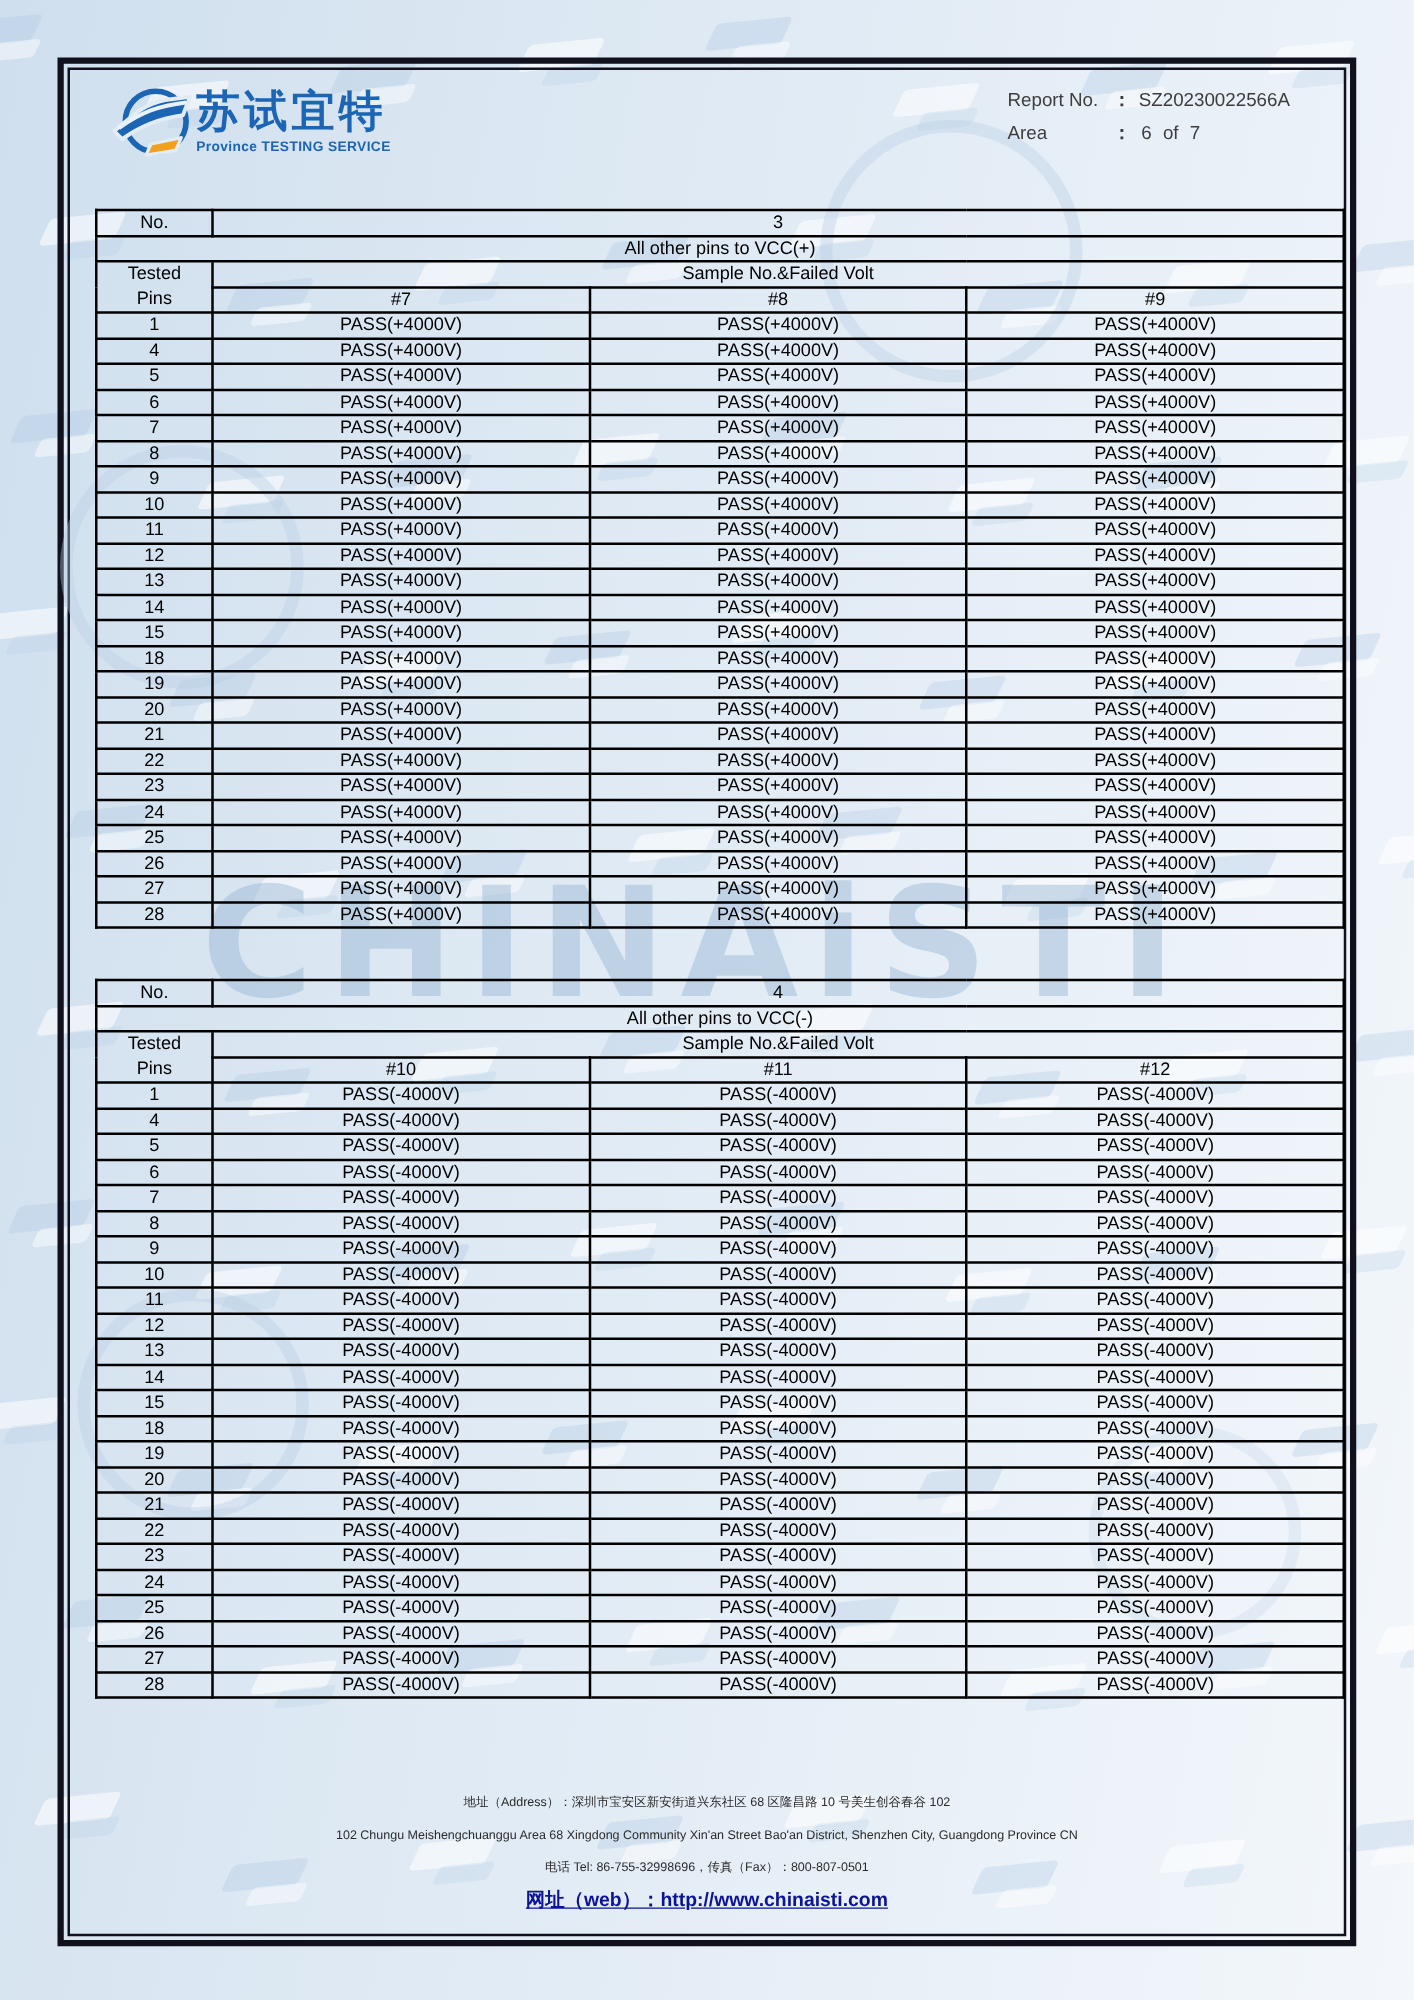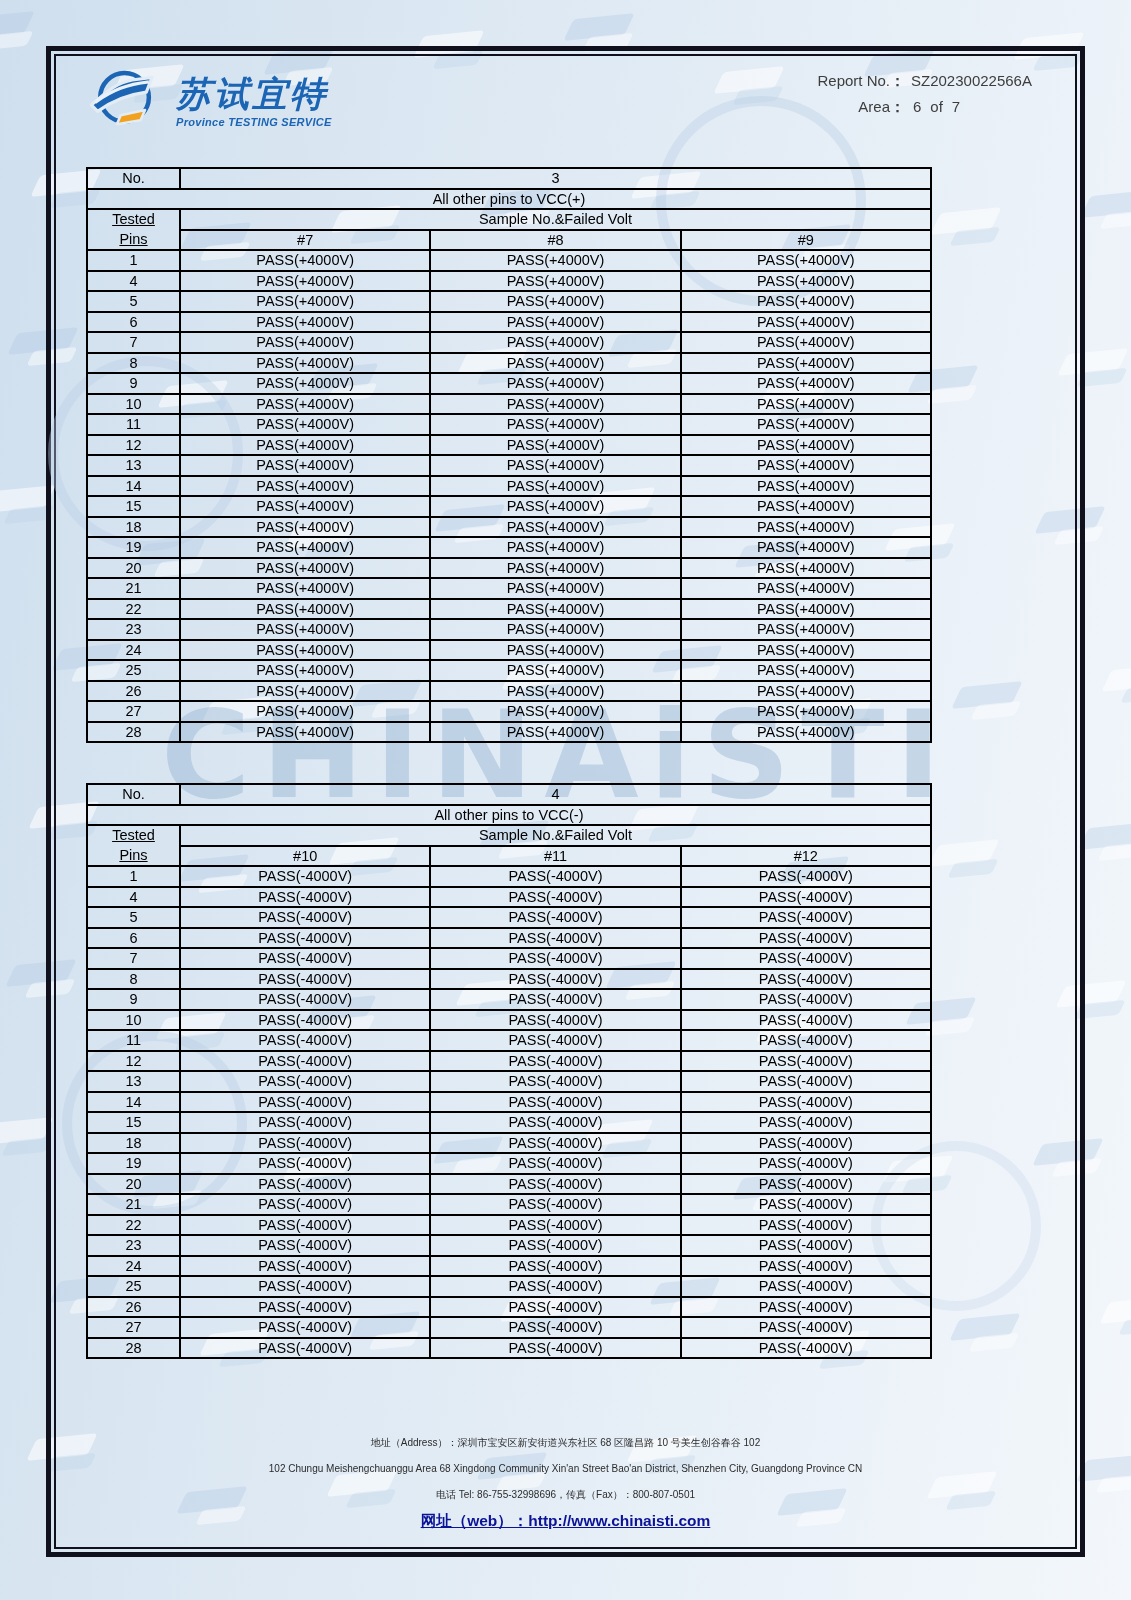--- a/index.html
+++ b/index.html
@@ -25,45 +25,45 @@
     font-family:"DejaVu Sans",sans-serif;font-weight:bold;
     font-size:122px;letter-spacing:11px;white-space:nowrap;
     color:#93b2d2;opacity:.42;
   }
   .wm-circle{position:absolute;border-radius:50%;z-index:0;border:10px solid #b7cee4;opacity:.38;}
   .wm-c1{left:600px;top:40px;width:190px;height:190px;}
   .wm-c2{left:-8px;top:300px;width:175px;height:175px;}
   .wm-c3{left:6px;top:975px;width:165px;height:165px;}
   .wm-c4{left:815px;top:1085px;width:150px;height:150px;opacity:.24;}
   
-  .logo{position:absolute;left:34px;top:8px;display:flex;align-items:flex-end;gap:22px;z-index:1;font-style:italic;}
+  .logo{position:absolute;left:34px;top:8px;display:flex;align-items:center;gap:3px;z-index:1;}
   .logo-txt{display:flex;flex-direction:column;}
   .logo-cn{font-family:"DejaVu Sans",sans-serif;font-size:35px;font-weight:bold;color:#1b65b4;letter-spacing:3px;line-height:42px;}
   .logo-en{font-size:11px;font-weight:bold;color:#1b65b4;letter-spacing:.3px;margin-top:1px;}
   .dept{position:absolute;left:256px;top:30px;z-index:1;font-size:21px;font-weight:bold;color:#0a0a0a;white-space:nowrap;}
   .dept .cn{margin-right:7px;}
   .report{position:absolute;left:750px;top:12px;z-index:1;font-size:15px;color:#3d3d3d;}
   .report .row{display:flex;line-height:26px;}
-  .report .lbl{display:inline-block;min-width:84px;text-align:right;}
+  .report .lbl{display:inline-block;min-width:84px;}
   .report .colon{display:inline-block;margin-right:6px;font-weight:bold;}
   .report .pg-num{margin:0 9px 0 2px;}
   .report .pg-of{margin-right:9px;}
   
   .tbl{
-    position:absolute;left:30px;z-index:1;
-    border-collapse:collapse;table-layout:fixed;width:846px;background:transparent;
+    position:absolute;left:20px;z-index:1;
+    border-collapse:collapse;table-layout:fixed;width:1000px;background:transparent;
   }
   .tbl-a{top:111px;}
   .tbl-b{top:727px;}
   .tbl td{
     border:2px solid #000;height:18.5px;line-height:18.5px;padding:0;
     text-align:center;vertical-align:middle;
     font-size:14.5px;color:#000;white-space:nowrap;overflow:hidden;
   }
-  .tbl .tested-cell div{line-height:19.5px;text-decoration:underline;}
+  .tbl .tested-cell div{line-height:19.5px;}
   
   .footer{position:absolute;left:0;right:0;top:1374px;z-index:1;text-align:center;color:#2b2b2b;}
   .f-line{font-size:10px;line-height:26px;}
   .f-web{font-weight:bold;color:#0b1397;text-decoration:underline;font-size:15.5px;cursor:pointer;}
 </style>
 </head>
 <body>
 
 <div class="bg-pattern" id="bgPattern">
     <div class="swoosh" style="left: -30px; top: 14px; width: 58px; height: 22px; background: rgba(170, 197, 224, 0.3);"></div>

